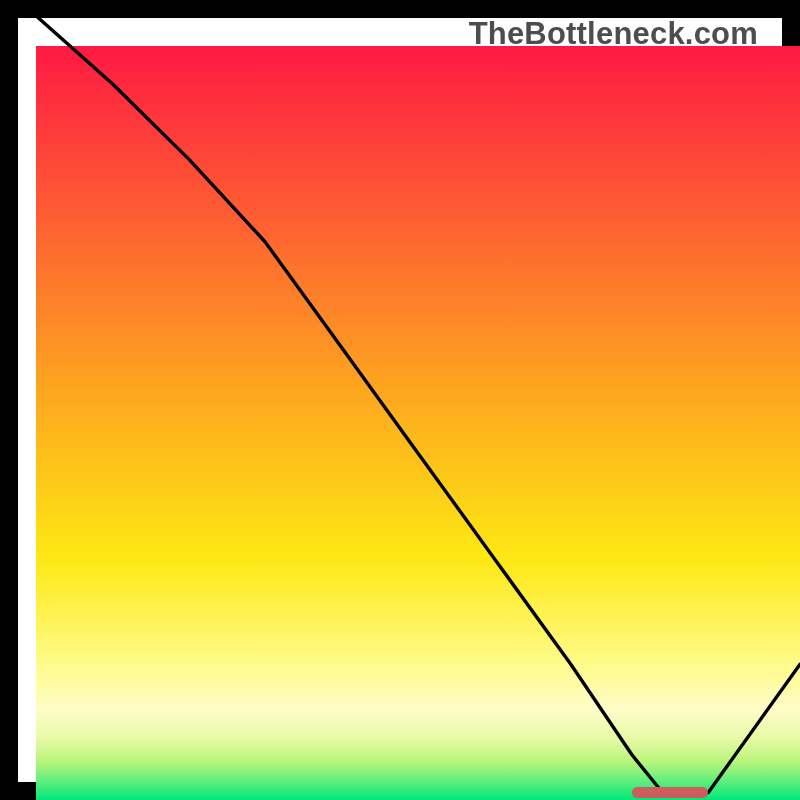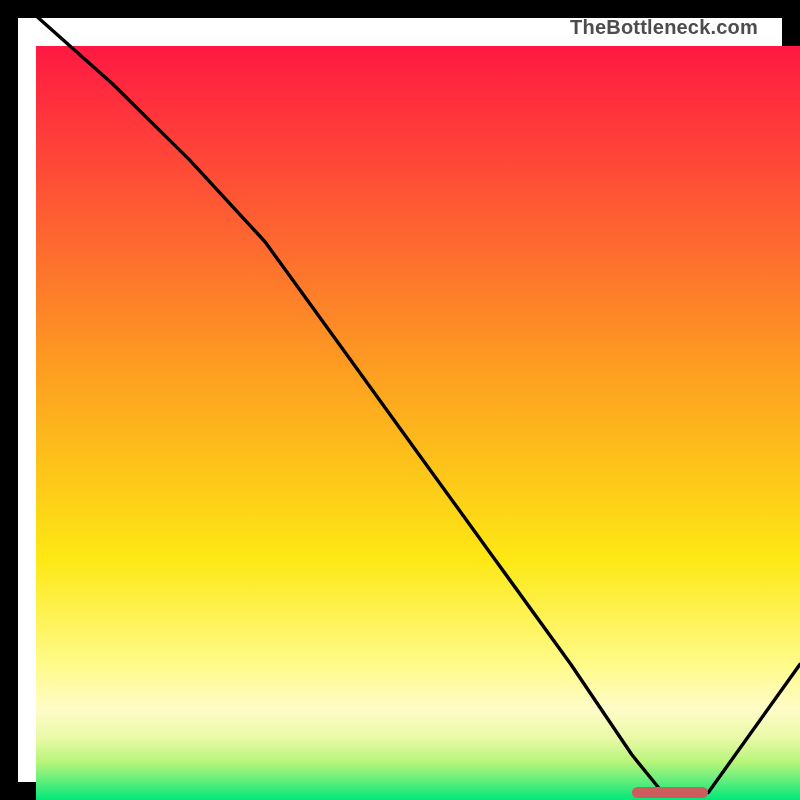--- a/index.html
+++ b/index.html
@@ -8,21 +8,21 @@
     position: absolute;
     left: 0; top: 0;
     width: 800px; height: 800px;
     border: 18px solid #000;
   }
   .watermark {
     position: absolute;
     top: -2px;
     right: 24px;
     font-family: Arial, Helvetica, sans-serif;
-    font-size: 20px;
+    font-size: 31px;
     font-weight: 600;
     color: #4d4d4d;
     letter-spacing: 0.2px;
     z-index: 10;
   }
   .plot {
     position: absolute;
     left: 18px; top: 28px;
     width: 764px; height: 754px;
   }

